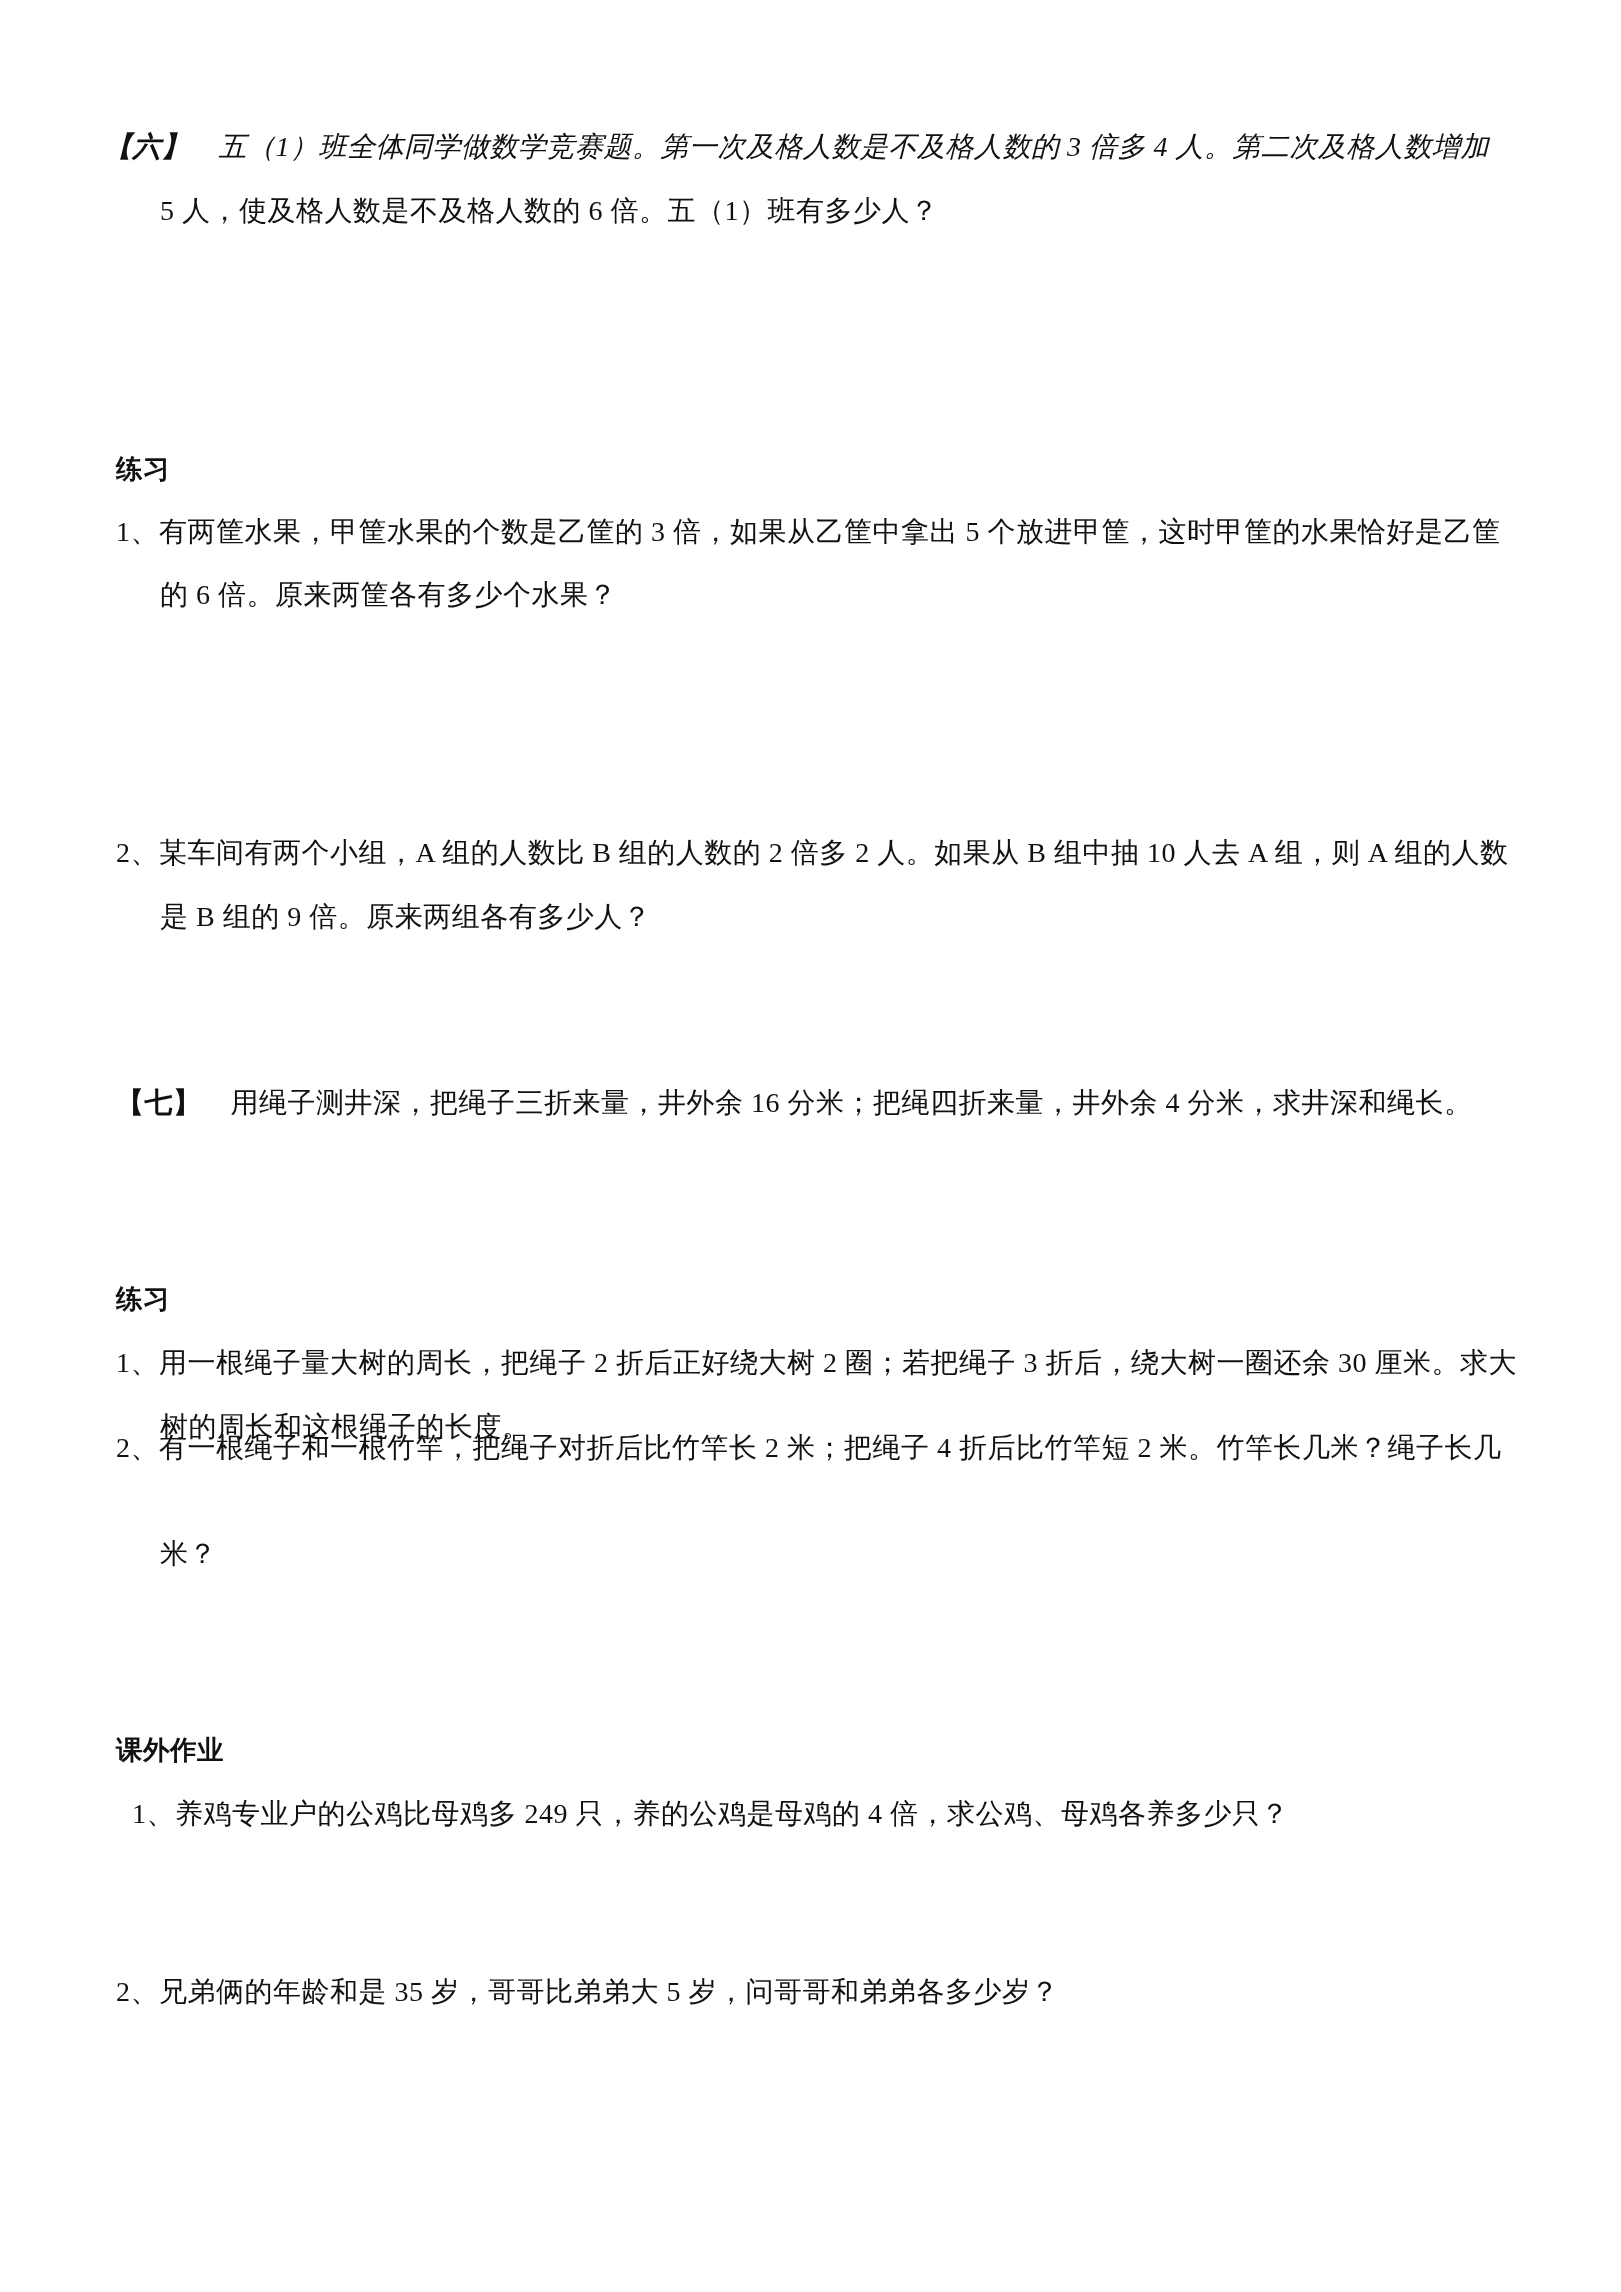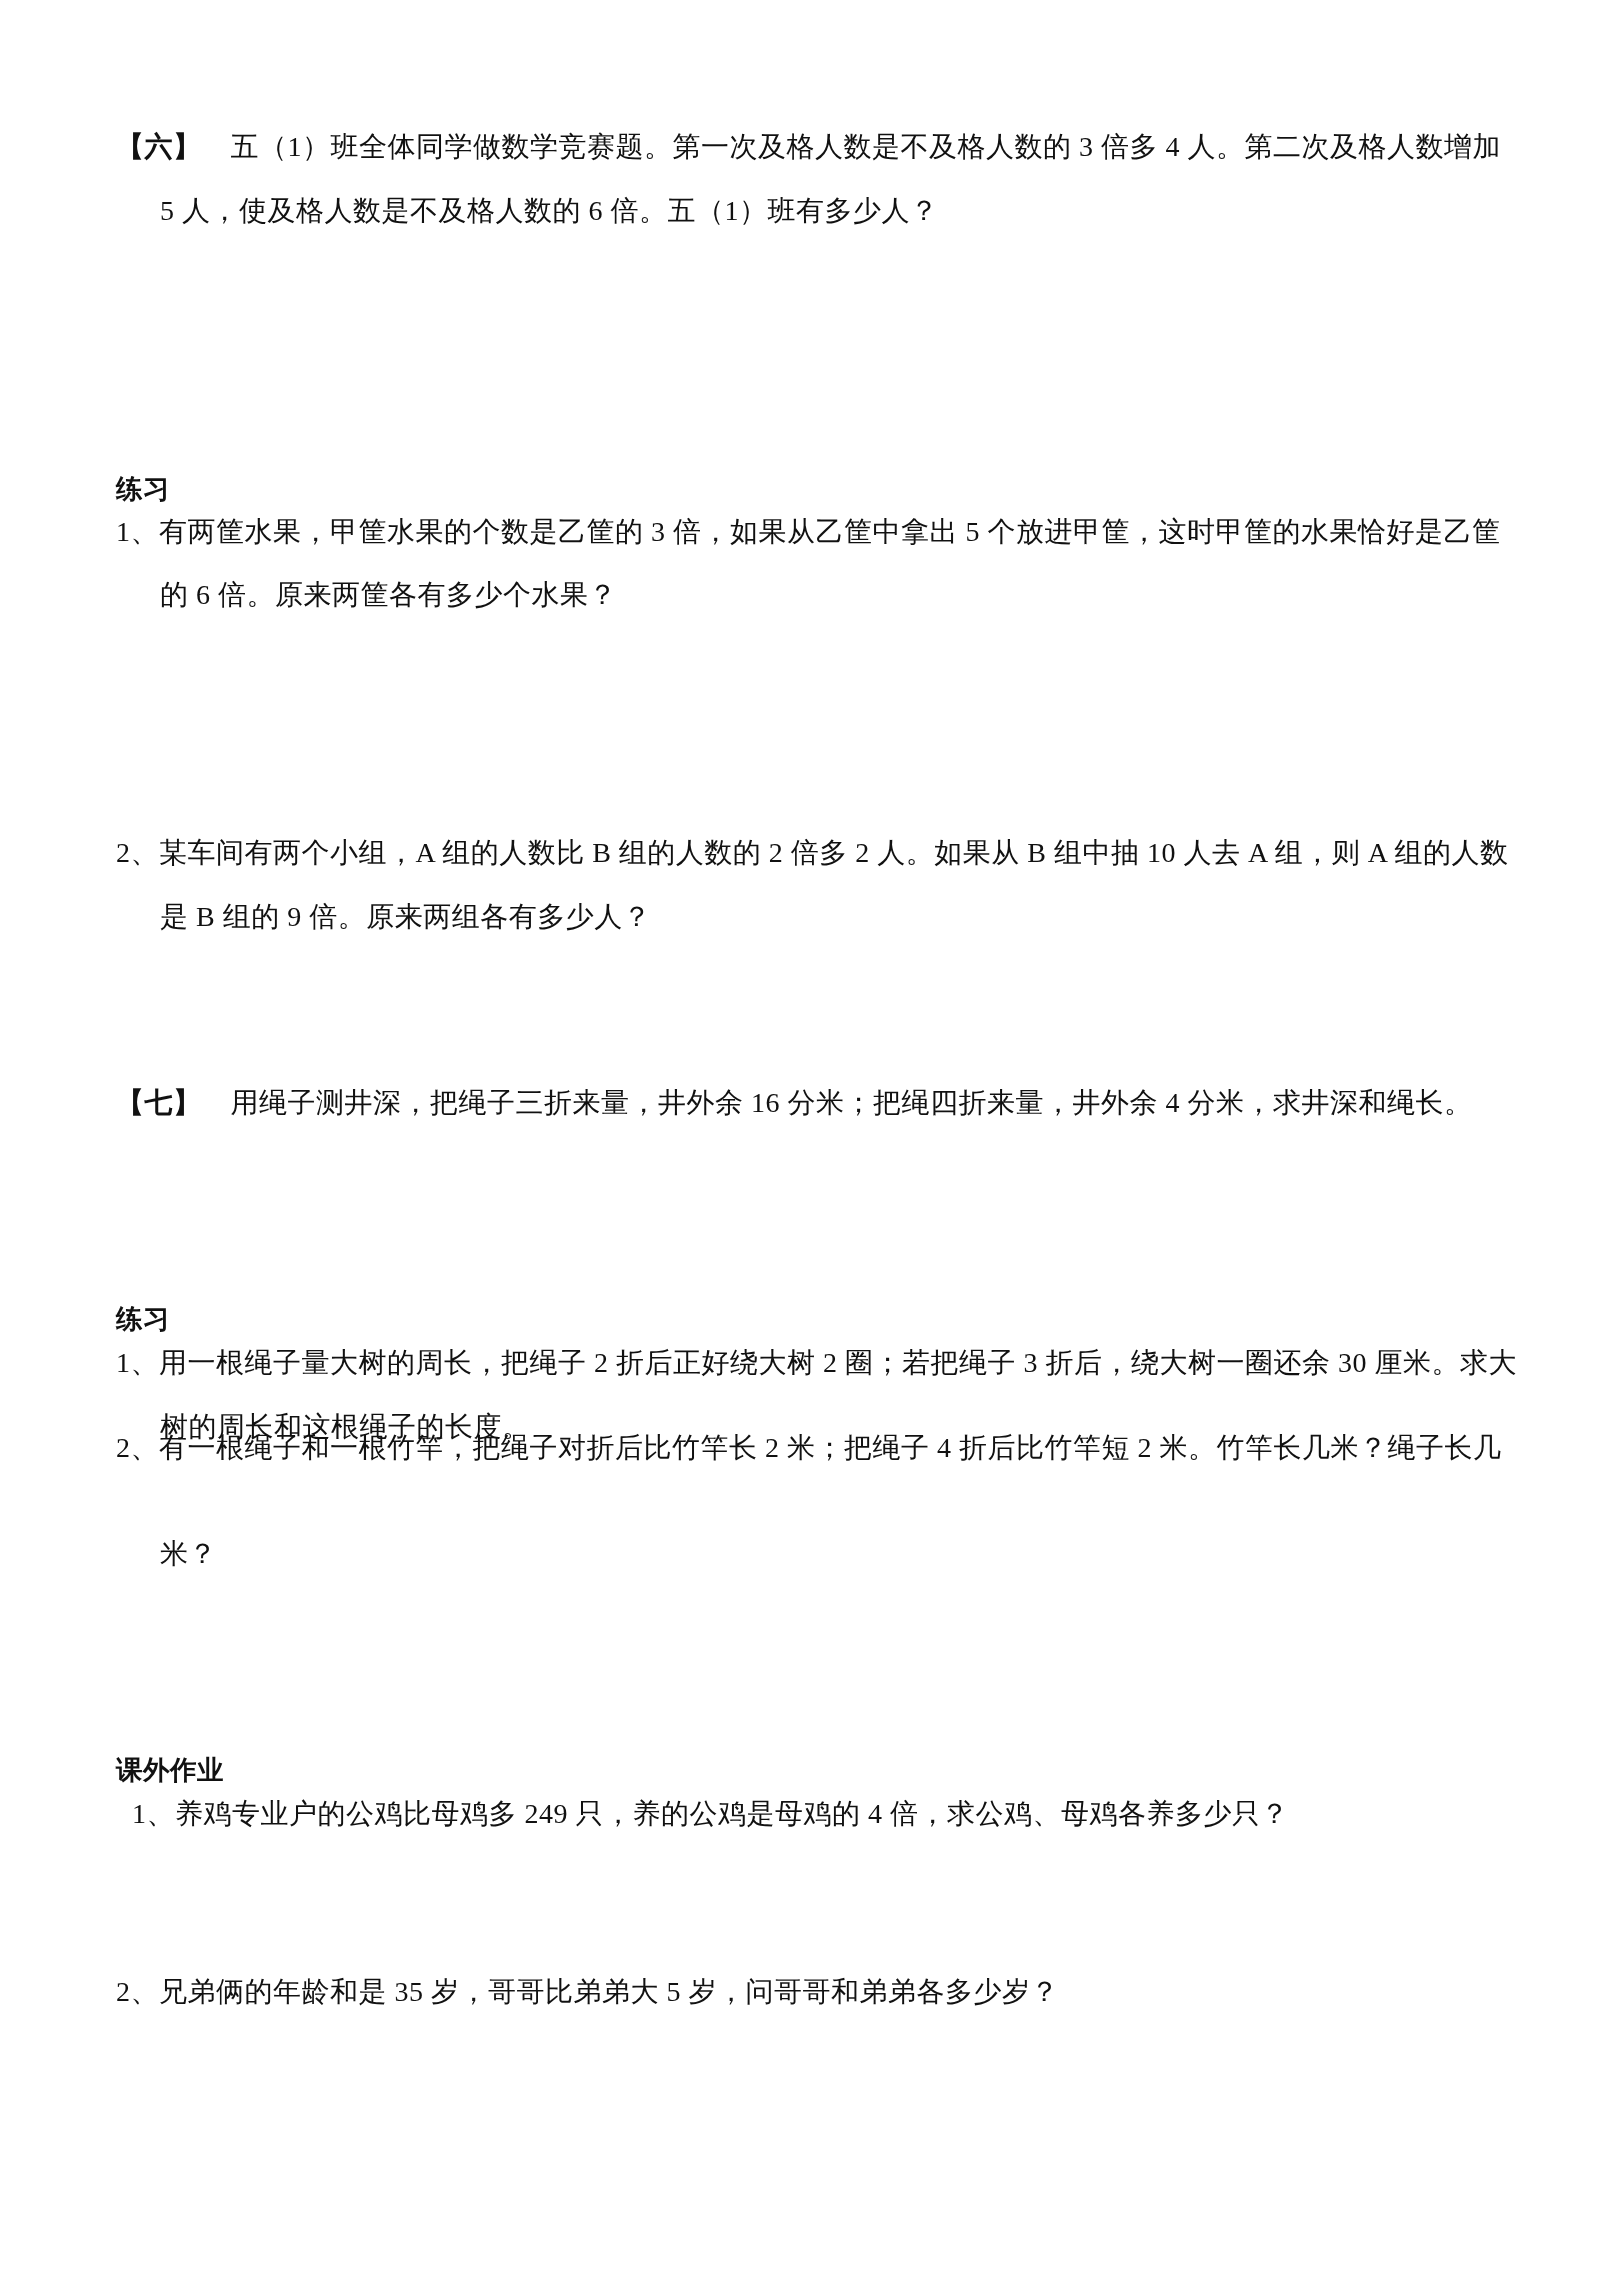--- a/index.html
+++ b/index.html
@@ -20,34 +20,33 @@
     left: 0;
     white-space: nowrap;
     font-size: 28px;
     line-height: 39px;
     letter-spacing: 0.5px;
   }
   .heading {
     font-family: "DejaVu Sans", "Liberation Sans", sans-serif;
     font-weight: bold;
     font-size: 26.5px;
-    margin-top: 20px;
   }
   .bracket {
     font-weight: bold;
   }
   .gap {
     display: inline-block;
     width: 29px;
   }
 </style>
 </head>
 <body>
 
-<div class="line" style="left:116px; top:127px;">
+<div class="line" style="left:104px; top:127px;font-style:italic;">
   <span class="bracket">【六】</span><span class="gap"></span><span>五（1）班全体同学做数学竞赛题。第一次及格人数是不及格人数的 3 倍多 4 人。第二次及格人数增加</span>
 </div>
 <div class="line" style="left:160px; top:191px;">5 人，使及格人数是不及格人数的 6 倍。五（1）班有多少人？</div>
 
 <div class="line heading" style="left:116px; top:449px;">练习</div>
 
 <div class="line" style="left:116px; top:512px;">1、有两筐水果，甲筐水果的个数是乙筐的 3 倍，如果从乙筐中拿出 5 个放进甲筐，这时甲筐的水果恰好是乙筐</div>
 <div class="line" style="left:160px; top:575px;">的 6 倍。原来两筐各有多少个水果？</div>
 
 <div class="line" style="left:116px; top:833px;">2、某车间有两个小组，A 组的人数比 B 组的人数的 2 倍多 2 人。如果从 B 组中抽 10 人去 A 组，则 A 组的人数</div>

